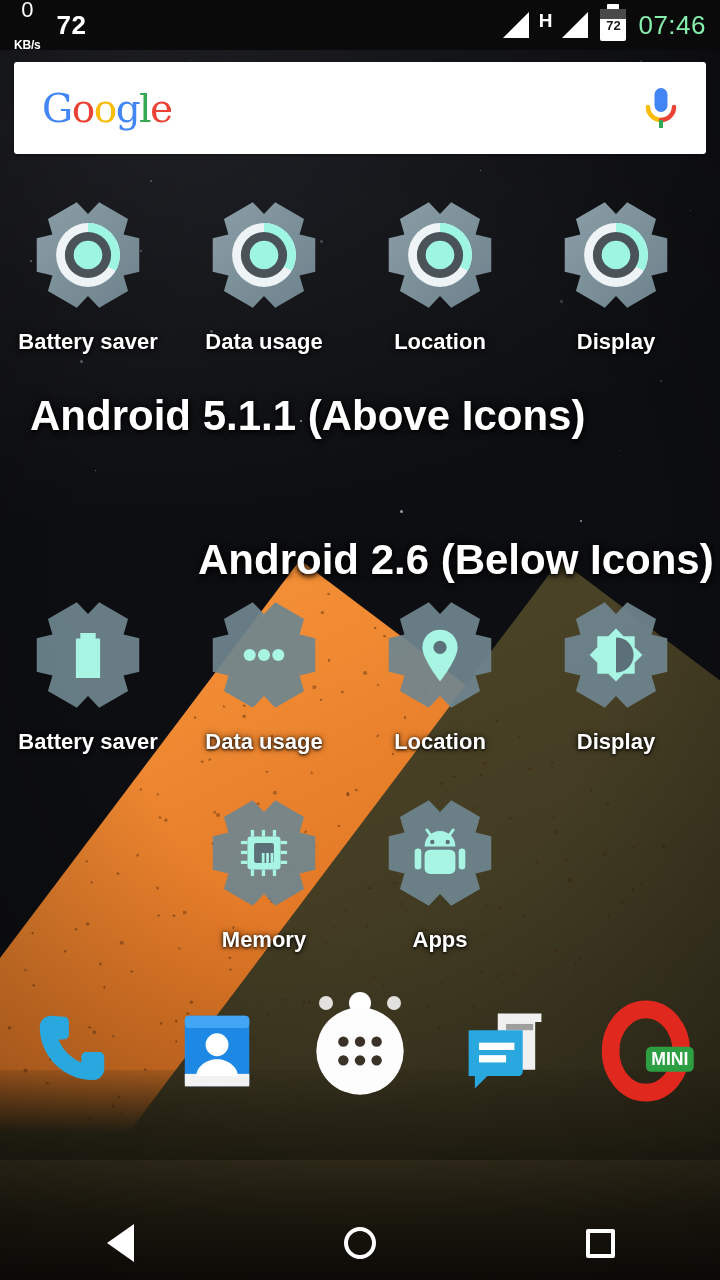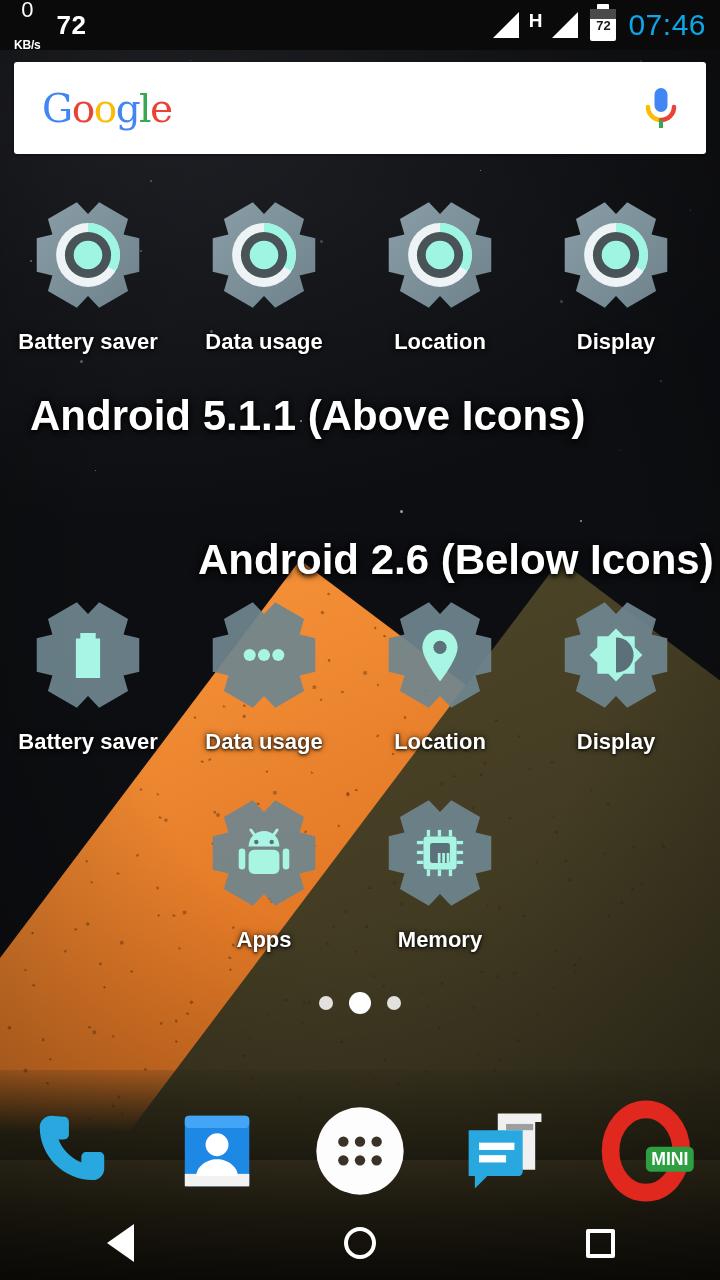--- a/index.html
+++ b/index.html
@@ -81,21 +81,21 @@
     display:flex; align-items:center; justify-content:center;
   }
   .batt:before{
     content:""; position:absolute; top:-5px; left:7px; width:12px; height:5px; background:#fff; border-radius:1px 1px 0 0;
   }
   .batt .cap{
     position:absolute; top:0; left:0; width:100%; height:30%;
     background:#4a4a4a;
   }
   .batt .lvl{ position:relative; color:#1a1a1a; font-size:13px; font-weight:700; z-index:2; }
-  .clock{ color:#0ea5e9; font-size:30px; font-weight:400; letter-spacing:.5px; }
+  .clock{ color:#86efac; font-size:26px; font-weight:400; letter-spacing:.5px; }
 
   
   #search-widget{
     position:absolute; left:14px; top:62px; width:692px; height:92px;
     background:#fff; border-radius:3px; z-index:15;
     display:flex; align-items:center; padding:0 28px;
     box-shadow:0 1px 3px rgba(0,0,0,.45);
   }
   .glogo{ font-size:39px; letter-spacing:-1.5px; font-family:"DejaVu Serif", serif; display:flex; }
   .glogo span{ font-weight:400; }
@@ -128,21 +128,21 @@
   
   #page-dots{
     position:absolute; left:0; top:992px; width:720px;
     display:flex; justify-content:center; align-items:center; gap:16px; z-index:10;
   }
   .dot{ width:14px; height:14px; border-radius:50%; background:rgba(255,255,255,.85); }
   .dot.active{ width:22px; height:22px; background:#fff; }
 
   
   #dock{
-    position:absolute; left:0; top:1096px; width:720px; height:110px;
+    position:absolute; left:0; top:996px; width:720px; height:110px;
     display:flex; align-items:center; z-index:10;
   }
   .dock-cell{ flex:1; display:flex; align-items:center; justify-content:center; }
   .dock-art{ width:104px; height:104px; position:relative; }
 
   
   #nav-bar{
     position:absolute; left:0; bottom:0; width:720px; height:74px;
     display:flex; align-items:center; z-index:20;
   }
@@ -330,54 +330,54 @@
     <path d="M50 26 L57 33 L67 33 L67 43 L74 50 L67 57 L67 67 L57 67 L50 74 L43 67 L33 67 L33 57 L26 50 L33 43 L33 33 L43 33 Z" fill="#a8f5e4"></path>
           <path d="M50 34 A16 16 0 0 1 50 66 Z" fill="#5b7079"></path>
   </svg></div>
       <div class="icon-label">Display</div>
     </div>
   </div>
 <div class="icon-row" id="row-mm-2" style="top:798px; padding-left:176px;">
     <div class="icon-cell">
       <div class="icon-art"><svg viewBox="0 0 100 100" width="110" height="110">
     <path d="M 96.60,34.86 L 96.60,65.14 L 80.53,69.08 L 81.79,66.90 L 86.41,82.79 L 60.19,97.93 L 48.74,85.98 L 51.26,85.98 L 39.81,97.93 L 13.59,82.79 L 18.21,66.90 L 19.47,69.08 L 3.40,65.14 L 3.40,34.86 L 19.47,30.92 L 18.21,33.10 L 13.59,17.21 L 39.81,2.07 L 51.26,14.02 L 48.74,14.02 L 60.19,2.07 L 86.41,17.21 L 81.79,33.10 L 80.53,30.92 Z" fill="#6f858f" opacity="0.92"></path>
-    <path d="M36 44 a14 14 0 0 1 28 0 z" fill="#a8f5e4"></path>
-          <rect x="36" y="47" width="28" height="22" rx="5" fill="#a8f5e4"></rect>
-          <rect x="27" y="46" width="6" height="19" rx="3" fill="#a8f5e4"></rect>
-          <rect x="67" y="46" width="6" height="19" rx="3" fill="#a8f5e4"></rect>
-          <line x1="38" y1="29" x2="43" y2="36" stroke="#a8f5e4" stroke-width="2.5" stroke-linecap="round"></line>
-          <line x1="62" y1="29" x2="57" y2="36" stroke="#a8f5e4" stroke-width="2.5" stroke-linecap="round"></line>
-          <circle cx="43" cy="40" r="2" fill="#5b7079"></circle>
-          <circle cx="57" cy="40" r="2" fill="#5b7079"></circle>
-  </svg></div>
-      <div class="icon-label">Apps</div>
-    </div>
-    <div class="icon-cell">
-      <div class="icon-art"><svg viewBox="0 0 100 100" width="110" height="110">
-    <path d="M 96.60,34.86 L 96.60,65.14 L 80.53,69.08 L 81.79,66.90 L 86.41,82.79 L 60.19,97.93 L 48.74,85.98 L 51.26,85.98 L 39.81,97.93 L 13.59,82.79 L 18.21,66.90 L 19.47,69.08 L 3.40,65.14 L 3.40,34.86 L 19.47,30.92 L 18.21,33.10 L 13.59,17.21 L 39.81,2.07 L 51.26,14.02 L 48.74,14.02 L 60.19,2.07 L 86.41,17.21 L 81.79,33.10 L 80.53,30.92 Z" fill="#6f858f" opacity="0.92"></path>
     <rect x="35" y="35" width="30" height="30" rx="3" fill="#a8f5e4"></rect>
           <rect x="41" y="41" width="18" height="18" rx="2" fill="#5b7079"></rect>
           <rect x="48" y="50" width="2.5" height="9" fill="#a8f5e4"></rect>
           <rect x="52" y="50" width="2.5" height="9" fill="#a8f5e4"></rect>
           <rect x="56" y="50" width="2.5" height="9" fill="#a8f5e4"></rect>
     <rect x="38" y="29" width="3" height="6" fill="#a8f5e4"></rect>
           <rect x="48" y="29" width="3" height="6" fill="#a8f5e4"></rect>
           <rect x="58" y="29" width="3" height="6" fill="#a8f5e4"></rect>
     <rect x="38" y="65" width="3" height="6" fill="#a8f5e4"></rect>
           <rect x="48" y="65" width="3" height="6" fill="#a8f5e4"></rect>
           <rect x="58" y="65" width="3" height="6" fill="#a8f5e4"></rect>
     <rect x="29" y="39" width="6" height="3" fill="#a8f5e4"></rect>
           <rect x="29" y="48" width="6" height="3" fill="#a8f5e4"></rect>
           <rect x="29" y="57" width="6" height="3" fill="#a8f5e4"></rect>
     <rect x="65" y="39" width="6" height="3" fill="#a8f5e4"></rect>
           <rect x="65" y="48" width="6" height="3" fill="#a8f5e4"></rect>
           <rect x="65" y="57" width="6" height="3" fill="#a8f5e4"></rect>
   </svg></div>
       <div class="icon-label">Memory</div>
     </div>
+    <div class="icon-cell">
+      <div class="icon-art"><svg viewBox="0 0 100 100" width="110" height="110">
+    <path d="M 96.60,34.86 L 96.60,65.14 L 80.53,69.08 L 81.79,66.90 L 86.41,82.79 L 60.19,97.93 L 48.74,85.98 L 51.26,85.98 L 39.81,97.93 L 13.59,82.79 L 18.21,66.90 L 19.47,69.08 L 3.40,65.14 L 3.40,34.86 L 19.47,30.92 L 18.21,33.10 L 13.59,17.21 L 39.81,2.07 L 51.26,14.02 L 48.74,14.02 L 60.19,2.07 L 86.41,17.21 L 81.79,33.10 L 80.53,30.92 Z" fill="#6f858f" opacity="0.92"></path>
+    <path d="M36 44 a14 14 0 0 1 28 0 z" fill="#a8f5e4"></path>
+          <rect x="36" y="47" width="28" height="22" rx="5" fill="#a8f5e4"></rect>
+          <rect x="27" y="46" width="6" height="19" rx="3" fill="#a8f5e4"></rect>
+          <rect x="67" y="46" width="6" height="19" rx="3" fill="#a8f5e4"></rect>
+          <line x1="38" y1="29" x2="43" y2="36" stroke="#a8f5e4" stroke-width="2.5" stroke-linecap="round"></line>
+          <line x1="62" y1="29" x2="57" y2="36" stroke="#a8f5e4" stroke-width="2.5" stroke-linecap="round"></line>
+          <circle cx="43" cy="40" r="2" fill="#5b7079"></circle>
+          <circle cx="57" cy="40" r="2" fill="#5b7079"></circle>
+  </svg></div>
+      <div class="icon-label">Apps</div>
+    </div>
   </div>
 
 <div id="page-dots">
     <div class="dot"></div>
     <div class="dot active"></div>
     <div class="dot"></div>
   </div>
 
 <div id="dock">
     <div class="dock-cell">

